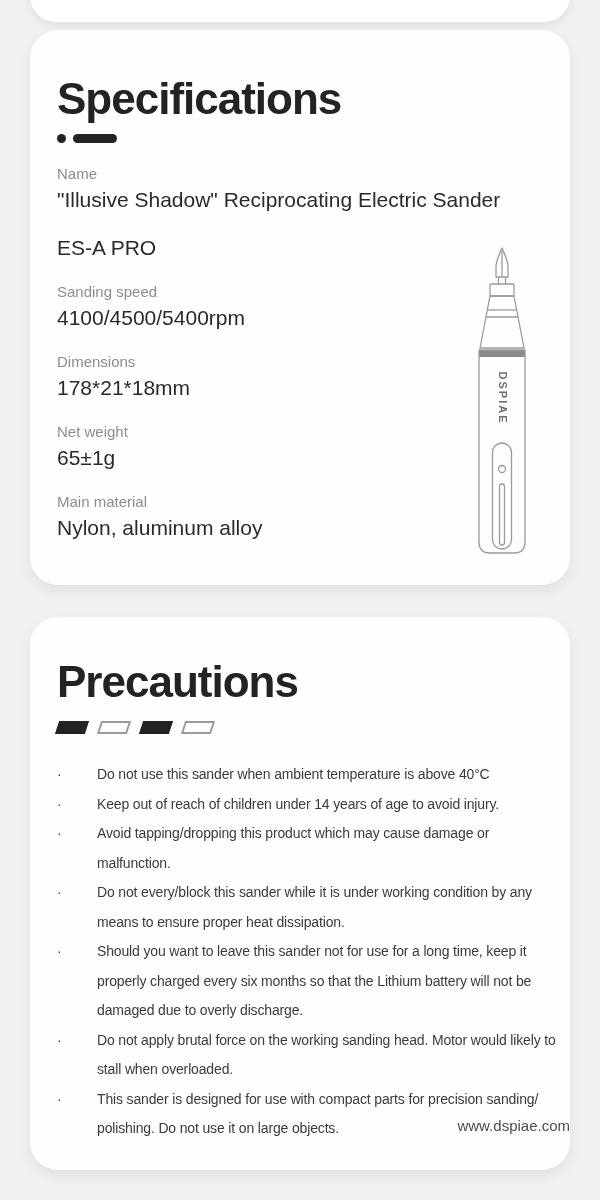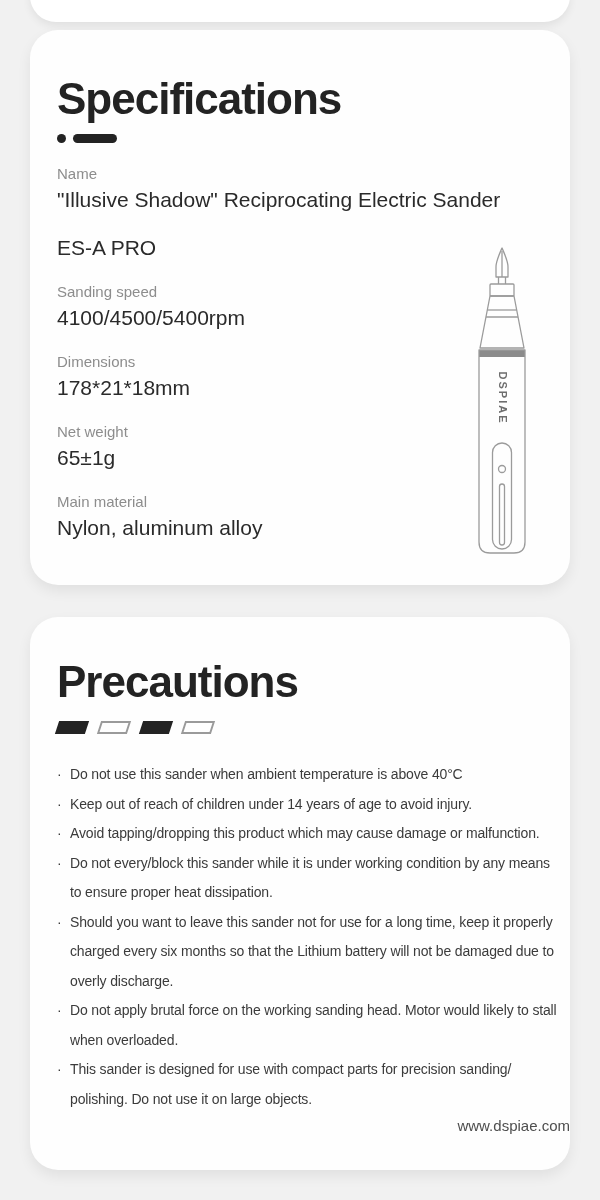--- a/index.html
+++ b/index.html
@@ -50,21 +50,21 @@
   
   .decor-row { display:flex; gap:12px; margin-top:17px; height:13px; }
   .pg { width:30px; height:13px; transform:skewX(-18deg); box-sizing:border-box; }
   .pg.filled  { background:#232323; }
   .pg.outline { border:2px solid #9a9a9a; background:transparent; }
   
   .bullets { margin-top:26px; width:508px; font-size:14px; line-height:29.5px;
              color:#3b3b3b; letter-spacing:-0.15px; }
   .b-item { display:flex; }
   .b-dot  { width:13px; flex:none; }
-  .b-text { flex:1; }
+  .b-text { flex:1;margin-left:27px; }
   
   .footer-url {
     position:absolute; left:0; top:499px; width:100%;
     text-align:right; font-size:15px; line-height:20px; color:#4e4e4e;
   }
 </style>
 </head>
 <body>
 
 <div class="page">

